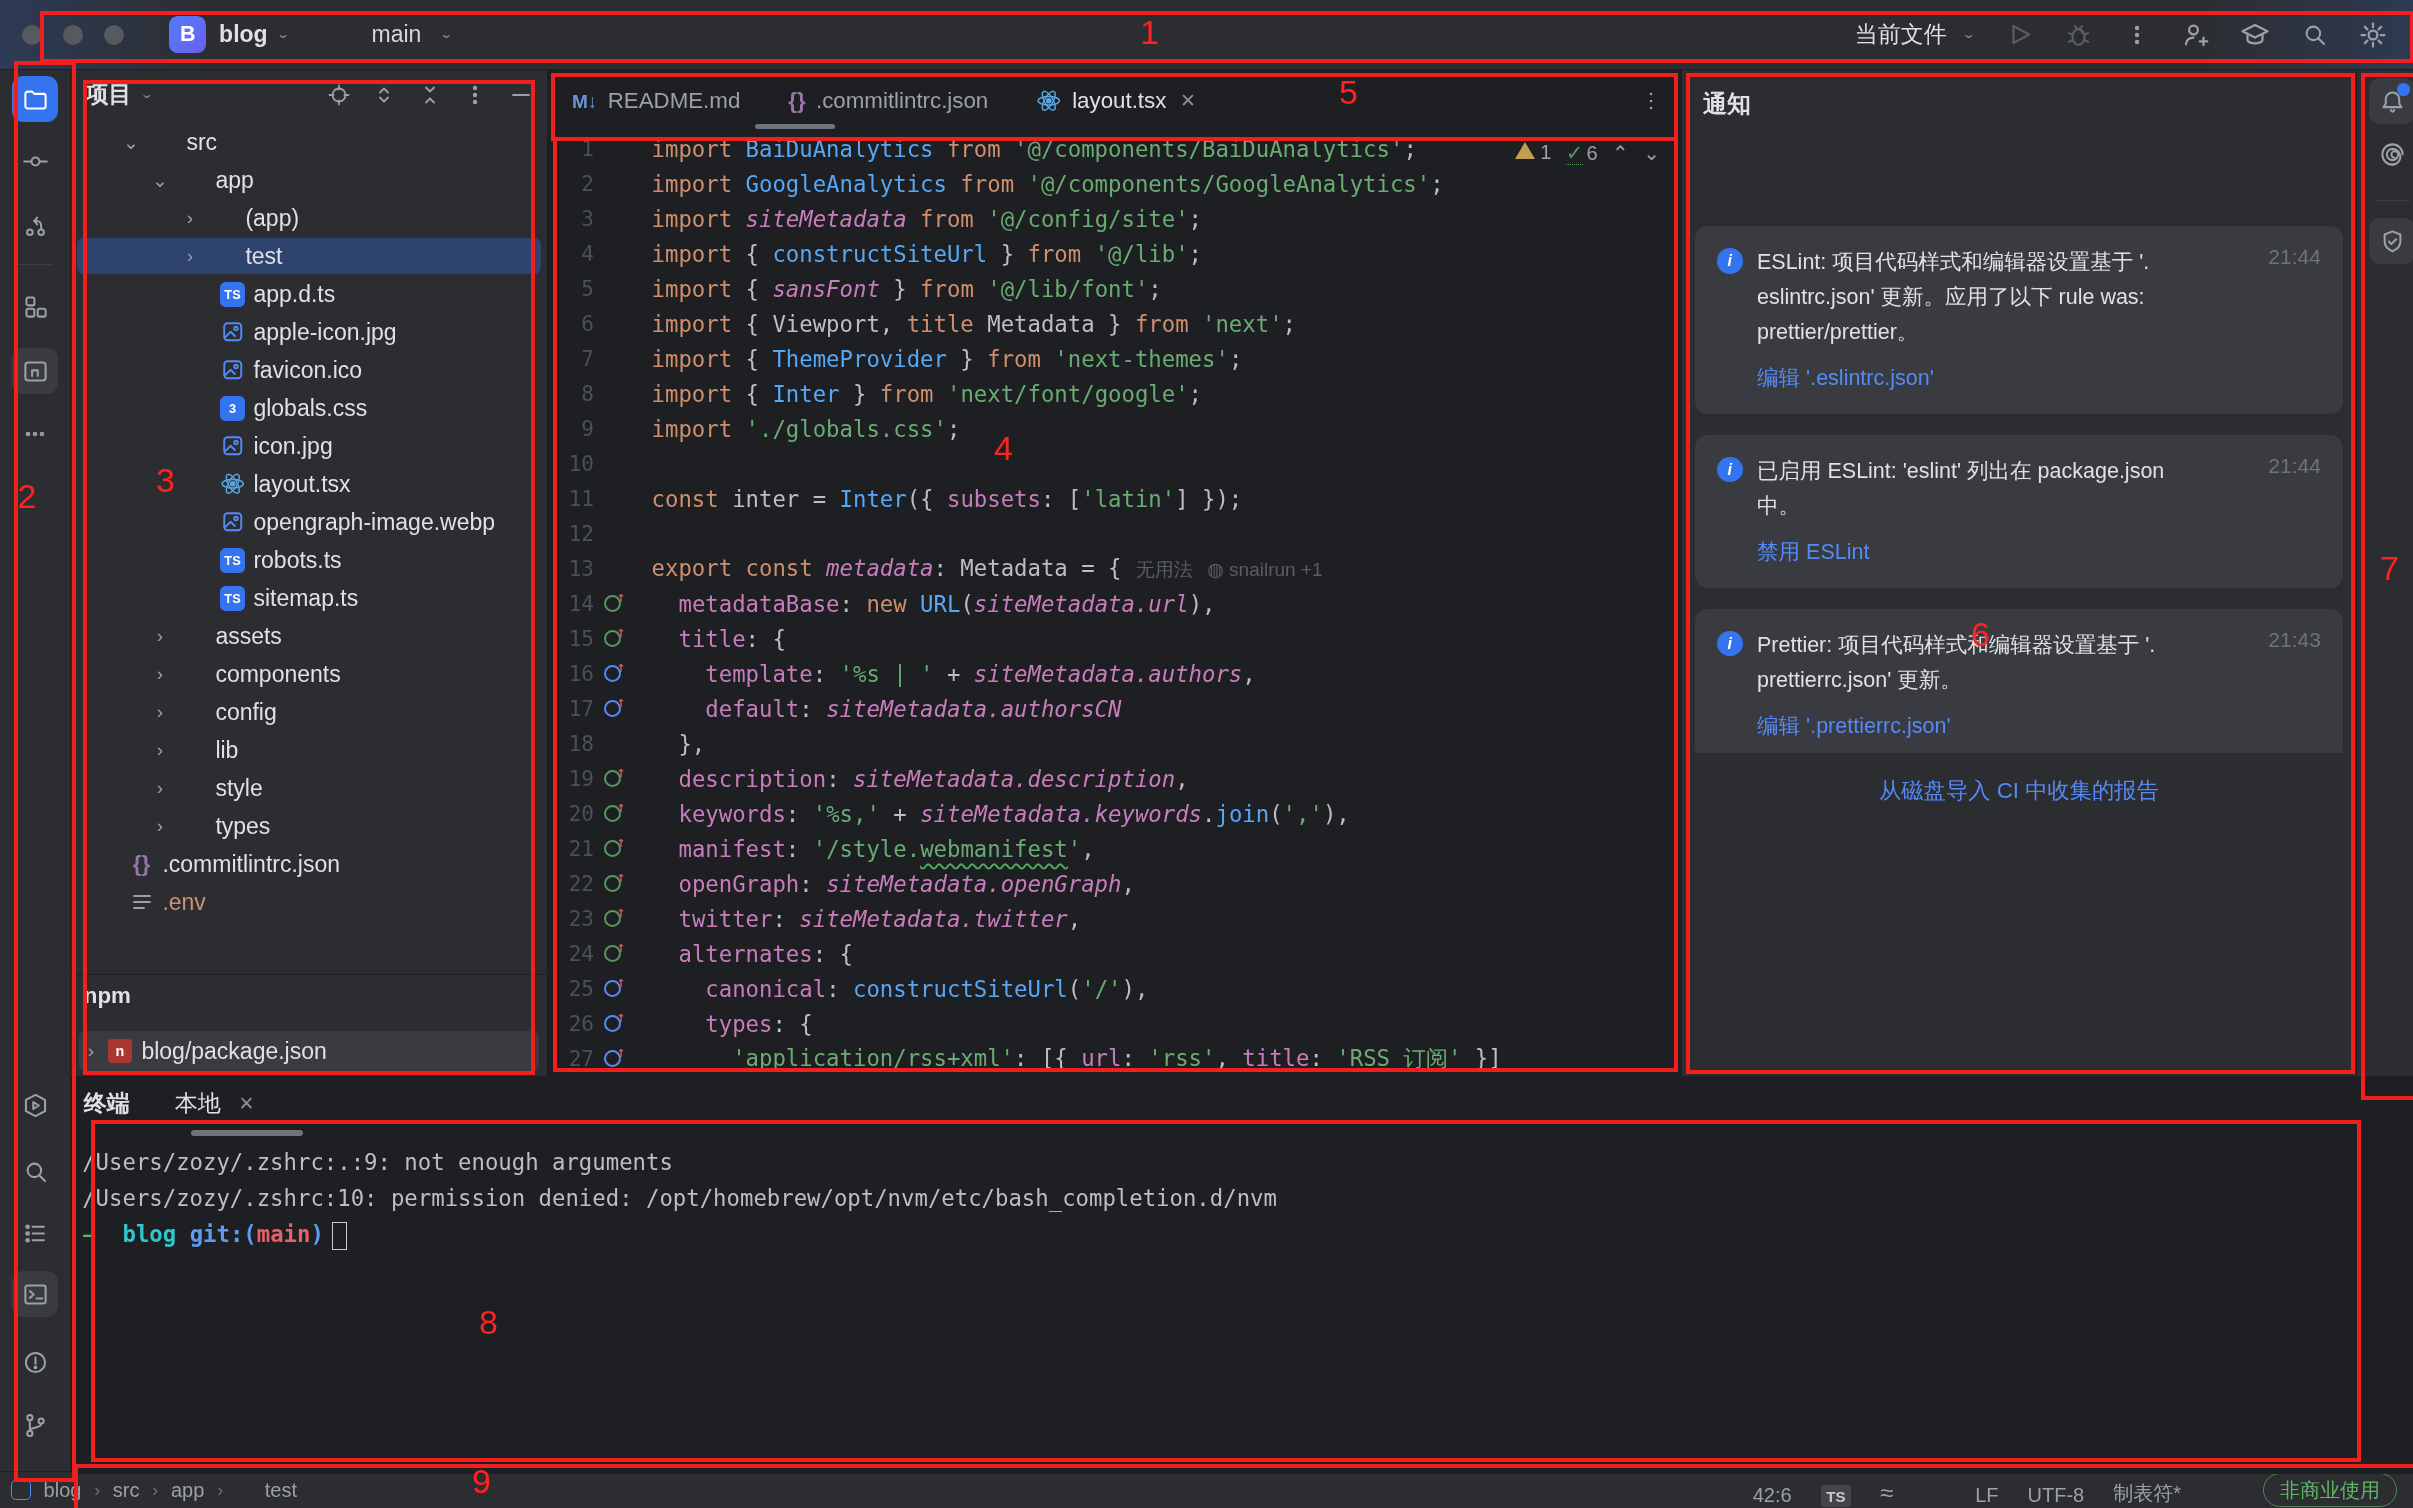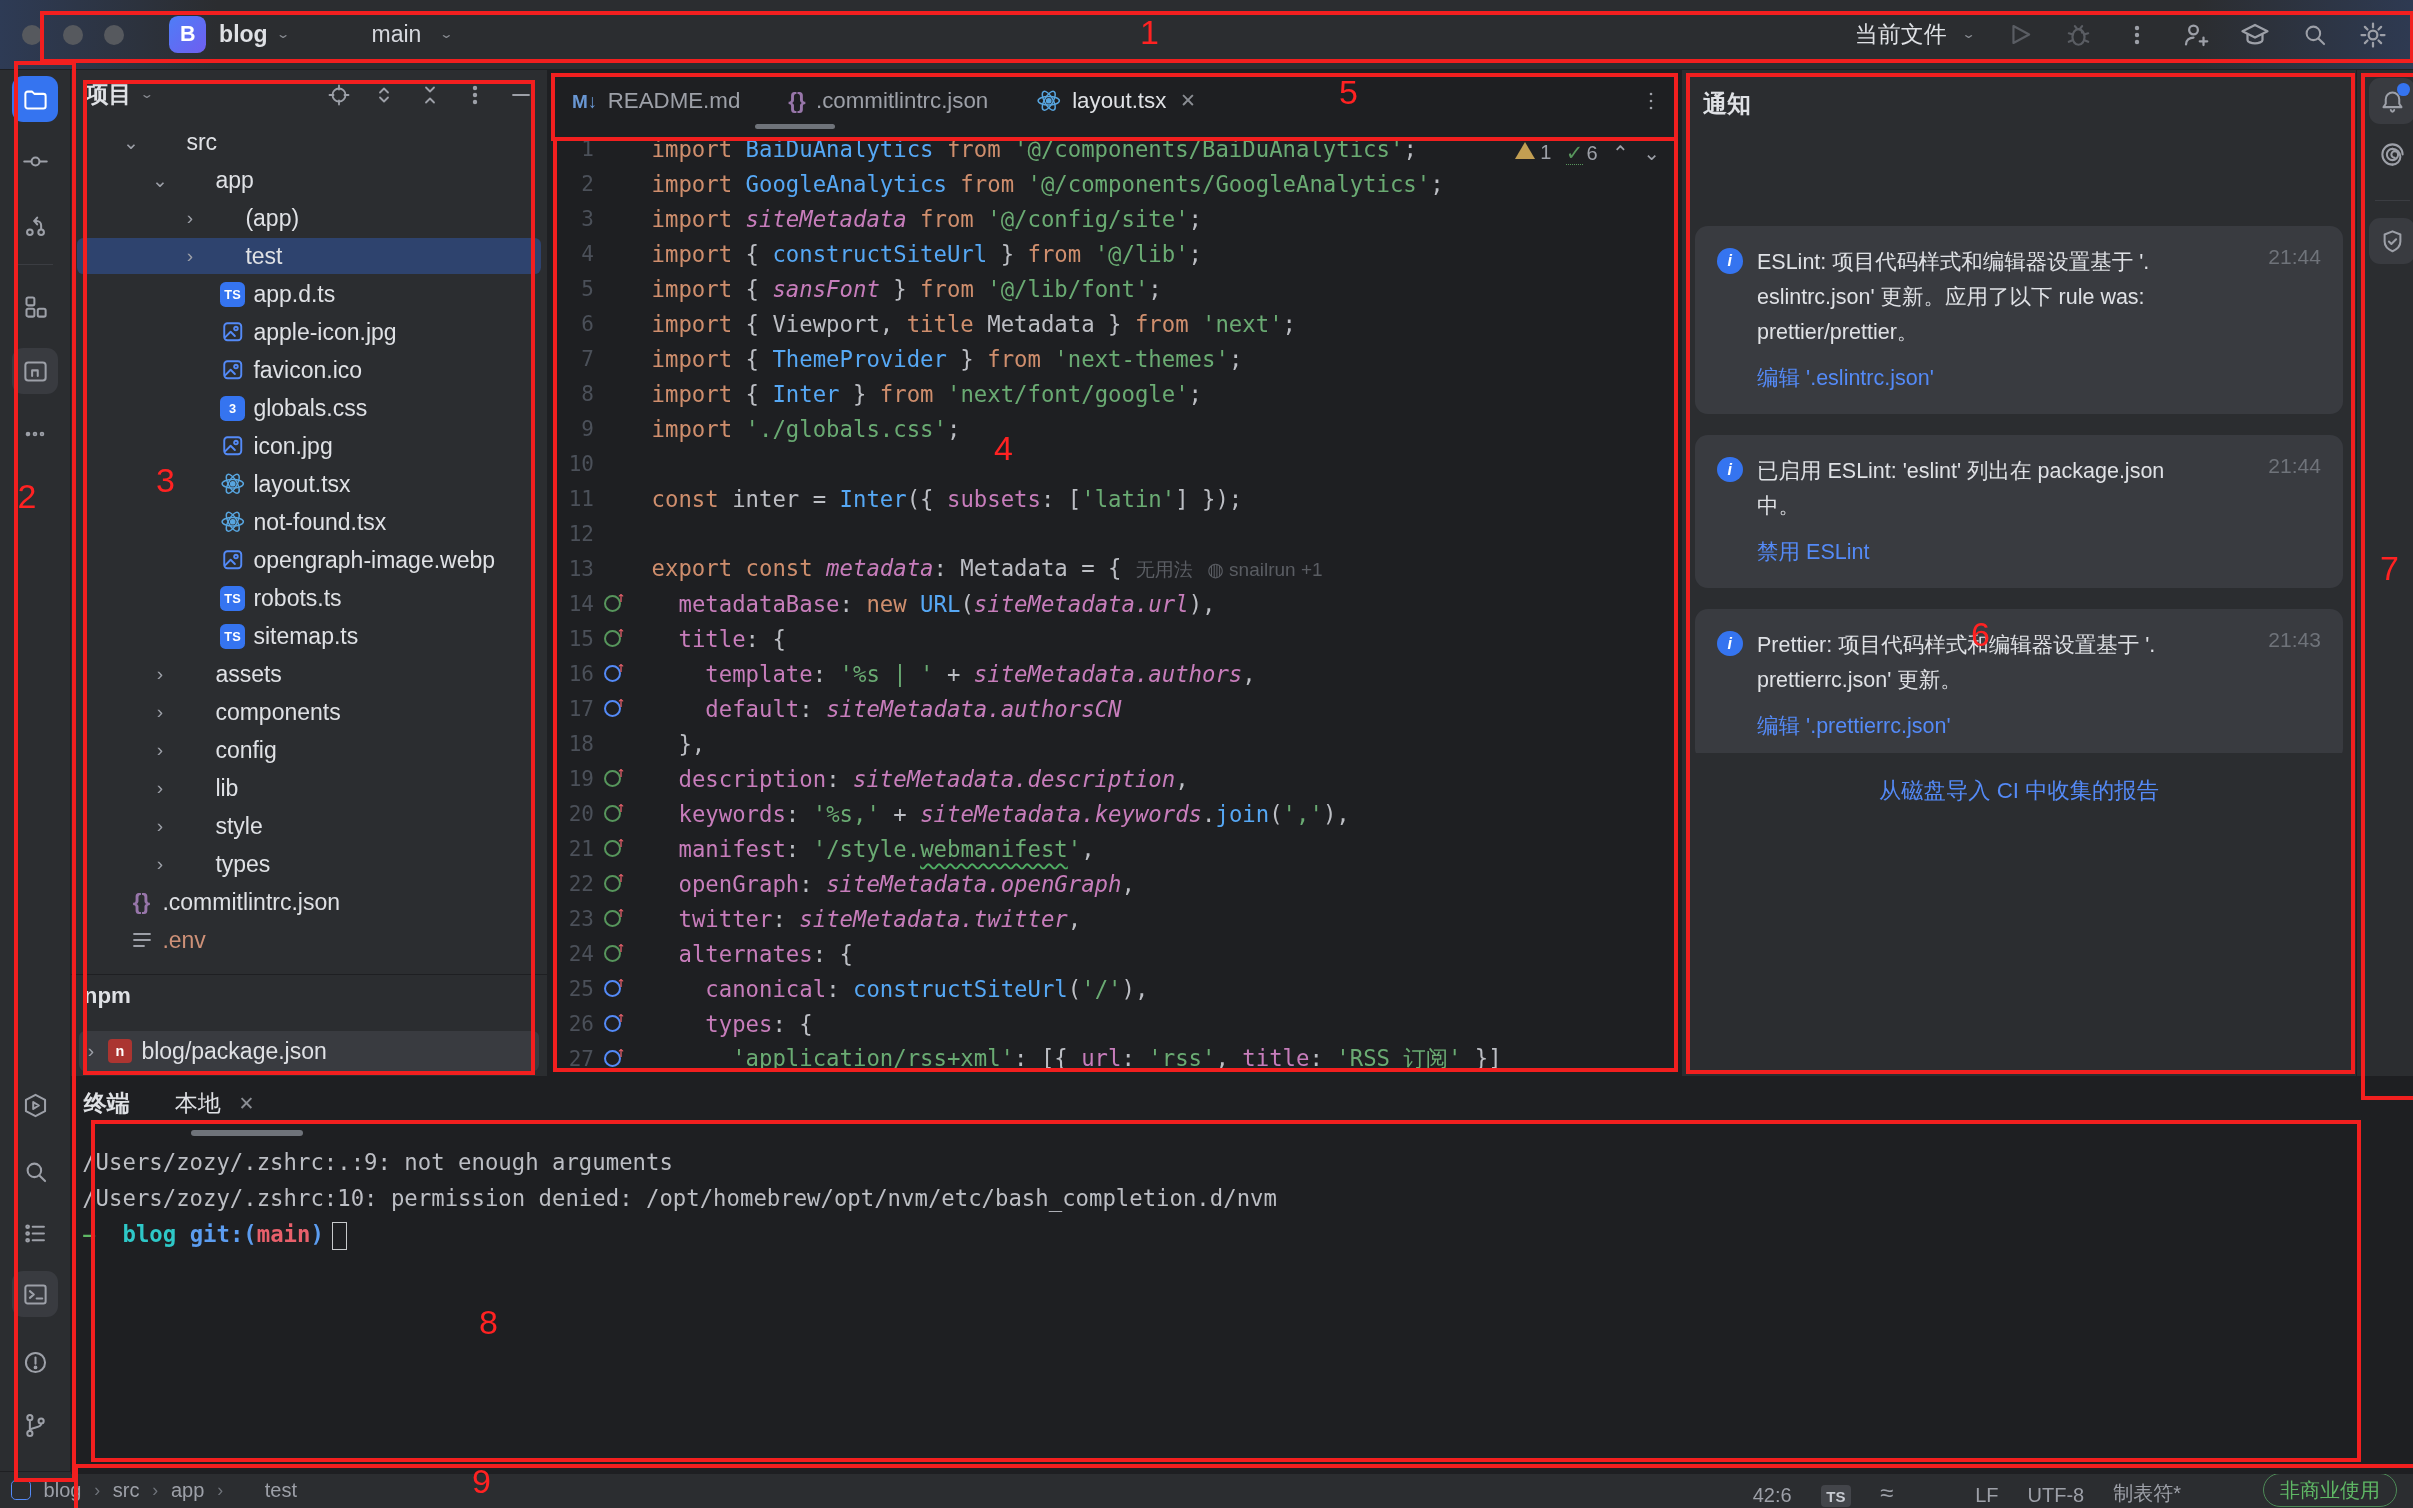--- a/index.html
+++ b/index.html
@@ -425,32 +425,20 @@
                     <ellipse cx="12" cy="12" rx="10" ry="4"></ellipse>
                     <ellipse cx="12" cy="12" rx="10" ry="4" transform="rotate(60 12 12)"></ellipse>
                     <ellipse cx="12" cy="12" rx="10" ry="4" transform="rotate(120 12 12)"></ellipse>
                   </svg>
                 </span>
     <span class="tlabel ">layout.tsx</span>
               </div>
               <div class="trow">
     <span style="width:139px;flex:0 0 139px"></span>
     <span class="tico">
-                  <svg width="25.5" height="25.5" viewBox="0 0 24 24" fill="none" stroke="#58a6e0" stroke-width="1.4">
-                    <circle cx="12" cy="12" r="2" fill="#58a6e0"></circle>
-                    <ellipse cx="12" cy="12" rx="10" ry="4"></ellipse>
-                    <ellipse cx="12" cy="12" rx="10" ry="4" transform="rotate(60 12 12)"></ellipse>
-                    <ellipse cx="12" cy="12" rx="10" ry="4" transform="rotate(120 12 12)"></ellipse>
-                  </svg>
-                </span>
-    <span class="tlabel ">not-found.tsx</span>
-              </div>
-              <div class="trow">
-    <span style="width:139px;flex:0 0 139px"></span>
-    <span class="tico">
                   <svg width="25.5" height="25.5" viewBox="0 0 24 24" fill="none" stroke-width="1.8" stroke-linecap="round" stroke-linejoin="round">
                     <rect x="4" y="4" width="16" height="16" rx="3" stroke="#548af7"></rect>
                     <circle cx="15" cy="9" r="1.7" stroke="#548af7"></circle>
                     <path d="M5 17l5-5 4 4" stroke="#548af7"></path>
                   </svg>
                 </span>
     <span class="tlabel ">opengraph-image.webp</span>
               </div>
               <div class="trow">
     <span style="width:139px;flex:0 0 139px"></span>

